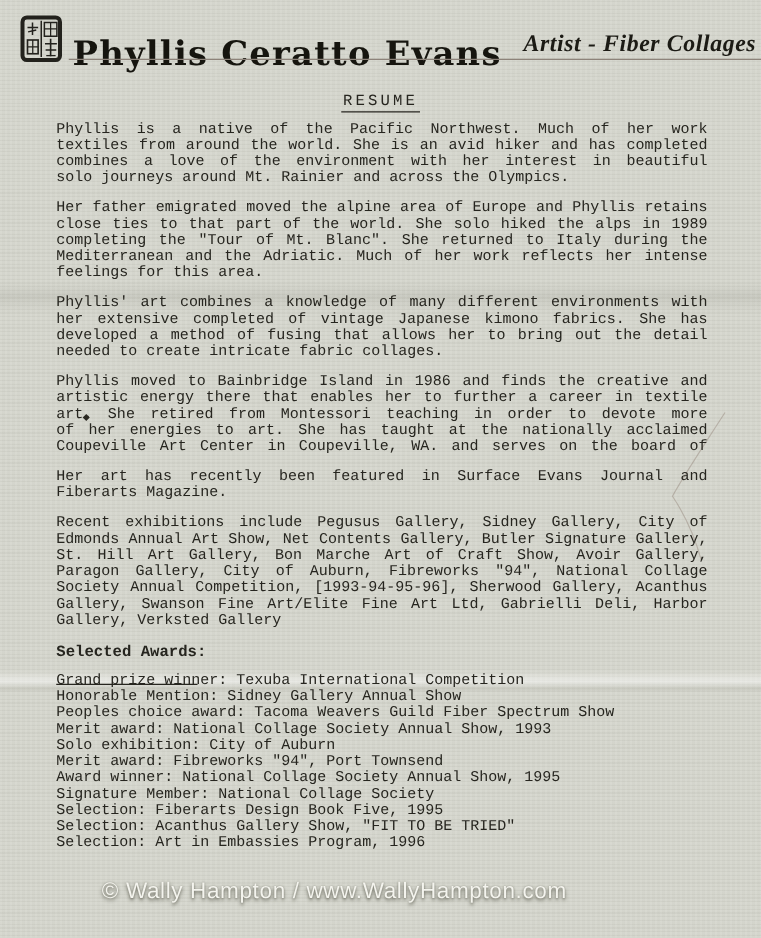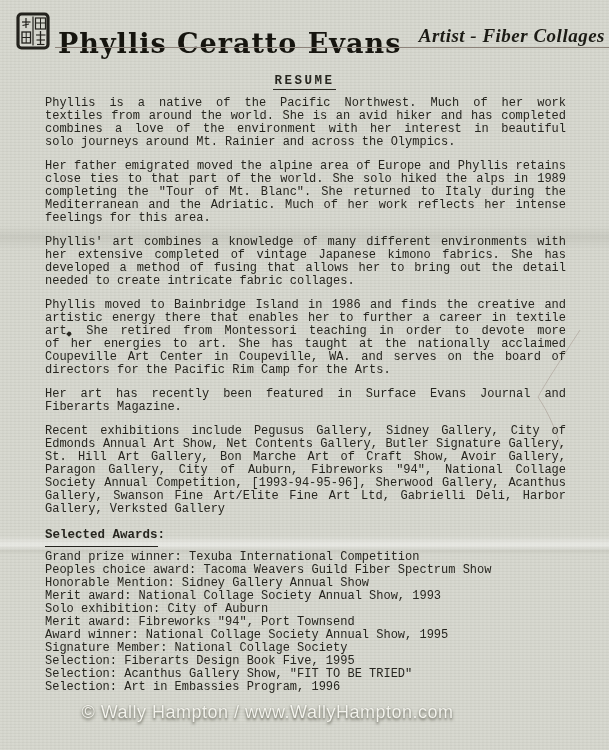--- a/index.html
+++ b/index.html
@@ -30,33 +30,33 @@
   .tagline{
     position:absolute;right:4px;top:25px;
     font-family:Liberation Serif, serif;
     font-style:italic;font-weight:bold;font-size:19px;color:#1c1b15;
     letter-spacing:0.5px;white-space:nowrap;
   }
 
   
   .title-wrap{position:absolute;left:0;top:71px;width:609px;text-align:center;}
   .title{
-    display:inline-block;font-weight:bold;font-size:12.5px;letter-spacing:2.5px;
+    display:inline-block;font-weight:normal;font-size:12.5px;letter-spacing:2.5px;
     border-bottom:1.5px solid #26251f;padding:0 1px 1px 1px;color:#26251f;
   }
 
   
   .doc{position:absolute;left:45px;top:97px;width:521px;font-size:12px;line-height:13px;}
   .para{margin:0 0 11px 0;}
   .line{text-align:justify;text-align-last:justify;}
   .line.last{text-align-last:left;}
   .stray-mark{position:absolute;left:67px;top:332px;width:4px;height:4px;background:#2a2922;transform:rotate(45deg);}
 
   .awards-heading{margin:13px 0 9px 0;font-weight:bold;font-size:12.5px;}
-  .awards-heading .u{border-bottom:1.3px solid #26251f;padding-bottom:4px;}
+  .awards-heading .u{border-bottom:1.3px solid #26251f;padding-bottom:18px;}
   .award-line{white-space:pre;line-height:13px;}
 
   
   .footer{
     position:absolute;left:0;top:702px;width:535px;text-align:center;
     font-family:"Liberation Sans","DejaVu Sans",sans-serif;
     font-size:18px;color:#f4f4ee;letter-spacing:0.5px;
     text-shadow:0 2px 3px rgba(75,75,62,0.85), 0 0 1px rgba(95,95,82,0.5);
   }
 </style>
@@ -117,41 +117,40 @@
         <div class="line">her extensive completed of vintage Japanese kimono fabrics.  She has</div>
         <div class="line">developed a method of fusing that allows her to bring out the detail</div>
         <div class="line last">needed to create intricate fabric collages.</div>
       </div>
       <div class="para">
         <div class="line">Phyllis moved to Bainbridge Island in 1986 and finds the creative and</div>
         <div class="line">artistic energy there that enables  her to further a career in textile</div>
         <div class="line">art.  She retired from Montessori teaching in order to devote more</div>
         <div class="line">of her energies to art.  She has taught at the nationally acclaimed</div>
         <div class="line">Coupeville Art Center in Coupeville, WA. and serves on the board of</div>
-        <div class="line last">directors for the Pacific Rim Camp for the Arts.</div>
       </div>
       <div class="para">
         <div class="line">Her art has recently been featured in Surface Evans Journal and</div>
         <div class="line last">Fiberarts Magazine.</div>
       </div>
       <div class="para">
         <div class="line">Recent exhibitions include Pegusus Gallery, Sidney Gallery,  City of</div>
         <div class="line">Edmonds Annual Art Show, Net Contents Gallery, Butler Signature Gallery,</div>
         <div class="line">St. Hill Art Gallery, Bon Marche Art of Craft Show, Avoir Gallery,</div>
         <div class="line">Paragon Gallery, City of Auburn, Fibreworks "94", National Collage</div>
         <div class="line">Society Annual Competition, [1993-94-95-96], Sherwood Gallery, Acanthus</div>
         <div class="line">Gallery, Swanson Fine Art/Elite Fine Art Ltd, Gabrielli Deli, Harbor</div>
         <div class="line last">Gallery, Verksted Gallery</div>
       </div>
     </div>
   <div class="awards-heading"><span class="u">Selected Awards</span><span>:</span></div>
   <div>
       <div class="award-line">Grand prize winner: Texuba International Competition</div>
+      <div class="award-line">Honorable Mention: Sidney Gallery Annual Show</div>
       <div class="award-line">Peoples choice award: Tacoma Weavers Guild Fiber Spectrum Show</div>
-      <div class="award-line">Honorable Mention: Sidney Gallery Annual Show</div>
       <div class="award-line">Merit award: National Collage Society Annual Show, 1993</div>
       <div class="award-line">Solo exhibition: City of Auburn</div>
       <div class="award-line">Merit award: Fibreworks "94", Port Townsend</div>
       <div class="award-line">Award winner: National Collage Society Annual Show, 1995</div>
       <div class="award-line">Signature Member: National Collage Society</div>
       <div class="award-line">Selection: Fiberarts Design Book Five, 1995</div>
       <div class="award-line">Selection: Acanthus Gallery Show, "FIT TO BE TRIED"</div>
       <div class="award-line">Selection: Art in Embassies Program, 1996</div>
     </div>
 </div>

